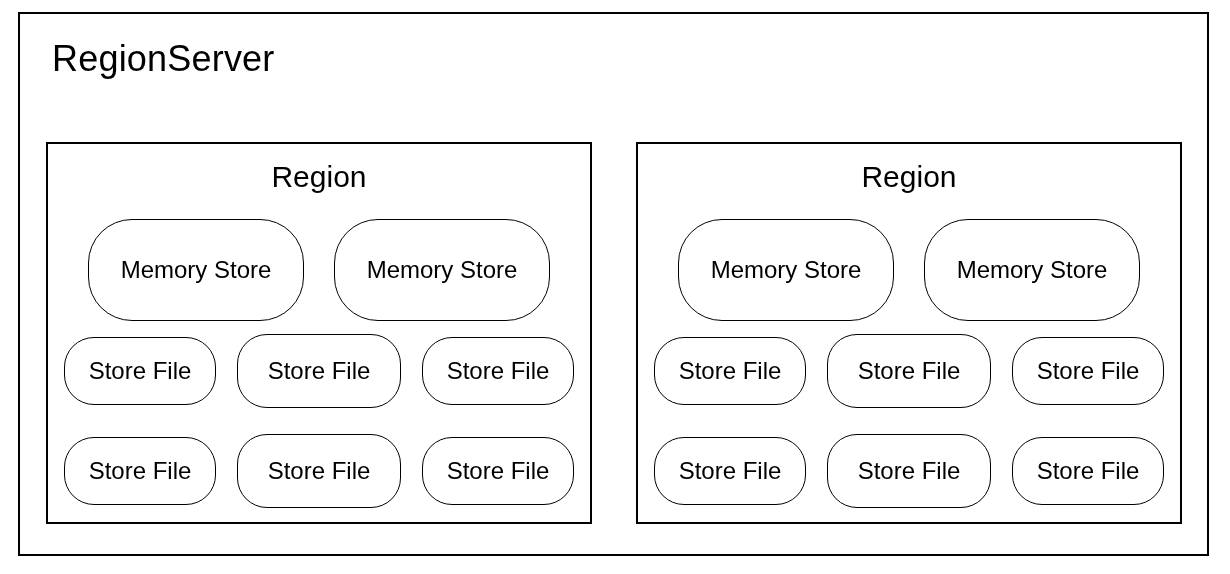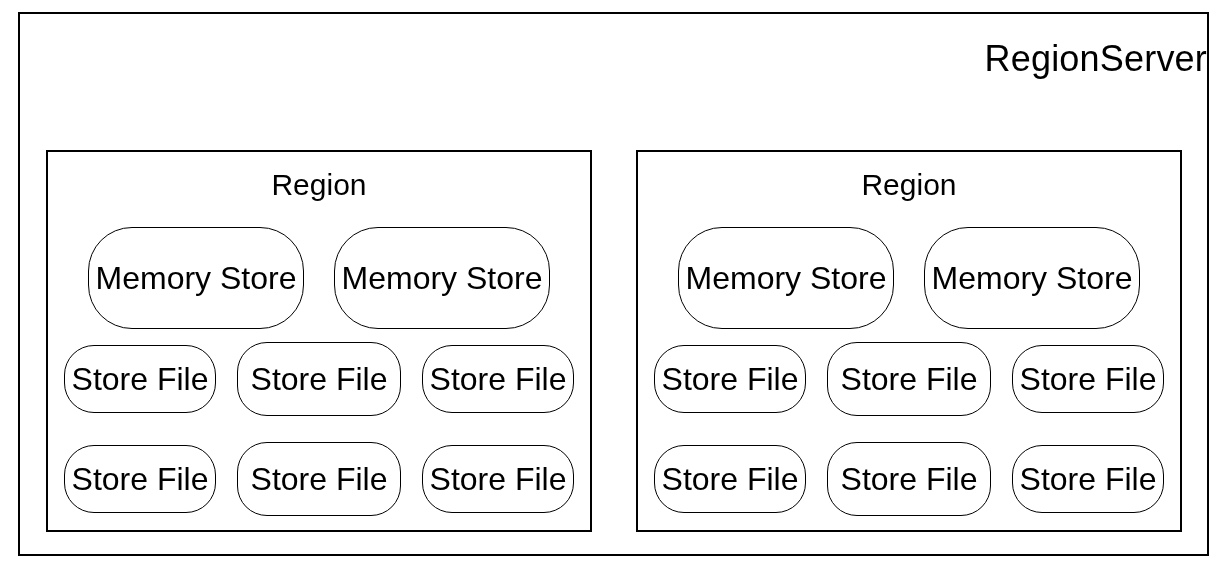--- a/index.html
+++ b/index.html
@@ -21,29 +21,30 @@
     left: 18px;
     top: 12px;
     width: 1191px;
     height: 544px;
     box-sizing: border-box;
     border: 2px solid #000000;
     background: #ffffff;
   }
   .outer-title {
     margin-top: 27px;
-    text-align: right;
+    text-align: left;
     font-size: 36px;
     line-height: 36px;
     letter-spacing: 0.2px;
     white-space: nowrap;
+    padding-left: 32px;
   }
   .regions-row {
     position: absolute;
-    top: 136px;
+    top: 128px;
     left: 26px;
     right: 25px;
     display: flex;
     justify-content: space-between;
   }
   .region-box {
     box-sizing: border-box;
     width: 546px;
     height: 382px;
     border: 2px solid #000000;
@@ -56,21 +57,21 @@
     line-height: 36px;
     white-space: nowrap;
   }
   .node {
     box-sizing: border-box;
     border: 1.5px solid #000000;
     background: #ffffff;
     display: flex;
     align-items: center;
     justify-content: center;
-    font-size: 32px;
+    font-size: 24px;
     white-space: nowrap;
   }
   .ms-row {
     margin-top: 24px;
     display: flex;
     justify-content: center;
     align-items: center;
     gap: 30px;
   }
   .ms-node {

